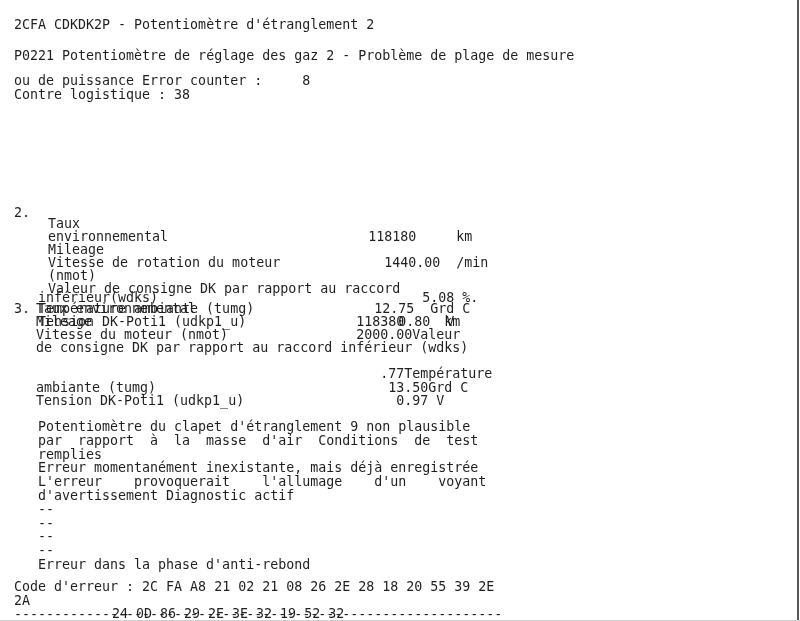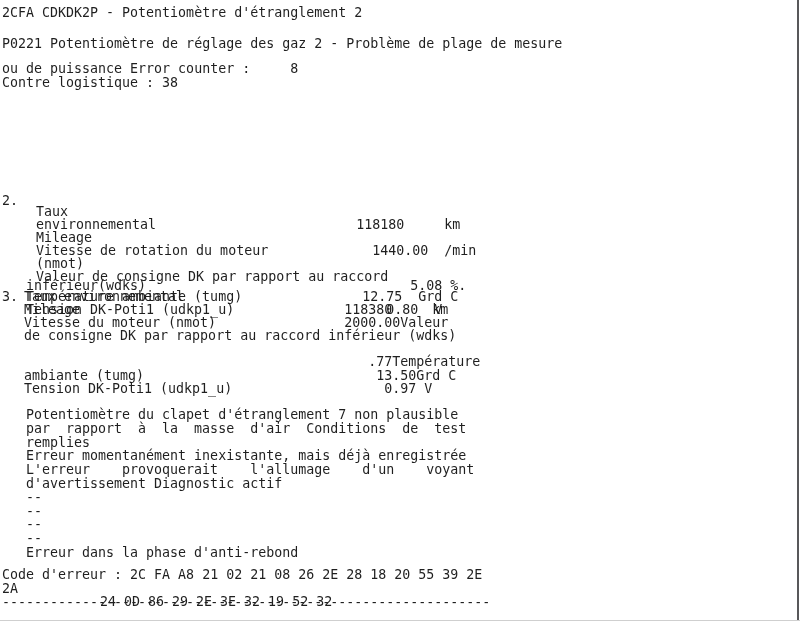--- a/index.html
+++ b/index.html
@@ -6,21 +6,21 @@
   .page{
     position:relative;
     width:800px;height:621px;
     background:#ffffff;
     overflow:hidden;
     font-family:"DejaVu Sans Mono","Liberation Mono",monospace;
     color:#1f1f1f;
   }
   pre.t{
     position:absolute;
-    margin:0;
+    margin:12px;
     font-family:"DejaVu Sans Mono","Liberation Mono",monospace;
     font-size:13.3px;
     color:#1f1f1f;
     white-space:pre;
     letter-spacing:0;
   }
   .lh124{line-height:12.4px;}
   .lh13{line-height:13px;}
   .lh131{line-height:13.1px;}
   .lh135{line-height:13.5px;}
@@ -66,21 +66,21 @@
 
   <pre class="t lh131" style="left:24px;top:290px">Taux environnemental
 Mileage                                 118380     km
 Vitesse du moteur (nmot)                2000.00Valeur
 de consigne DK par rapport au raccord inférieur (wdks)
 
                                            .77Température
 ambiante (tumg)                             13.50Grd C
 Tension DK-Poti1 (udkp1_u)                   0.97 V</pre>
 
-  <pre class="t lh138" style="left:26px;top:408px">Potentiomètre du clapet d'étranglement 7 non plausible
+  <pre class="t lh138" style="left:26px;top:408px">Potentiomètre du clapet d'étranglement 9 non plausible
 par  rapport  à  la  masse  d'air  Conditions  de  test
 remplies
 Erreur momentanément inexistante, mais déjà enregistrée
 L'erreur    provoquerait    l'allumage    d'un    voyant
 d'avertissement Diagnostic actif
 --
 --
 --
 --
 Erreur dans la phase d'anti-rebond</pre>

